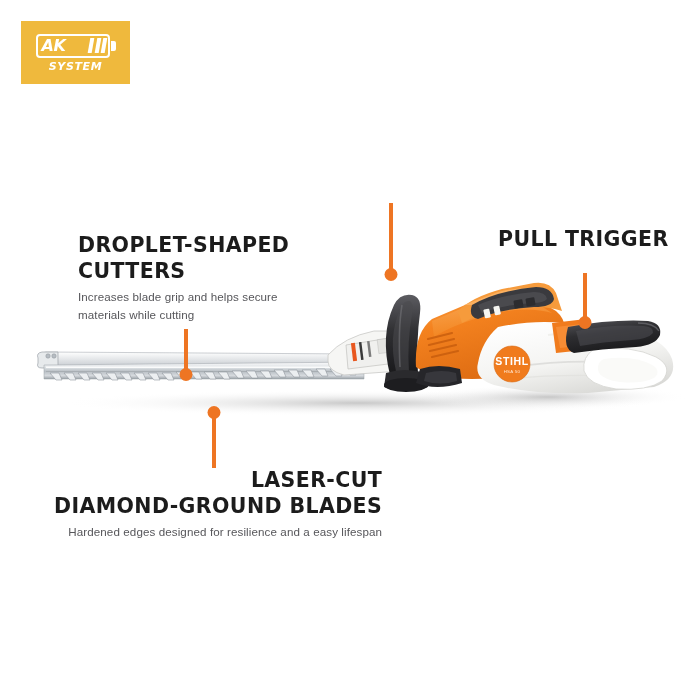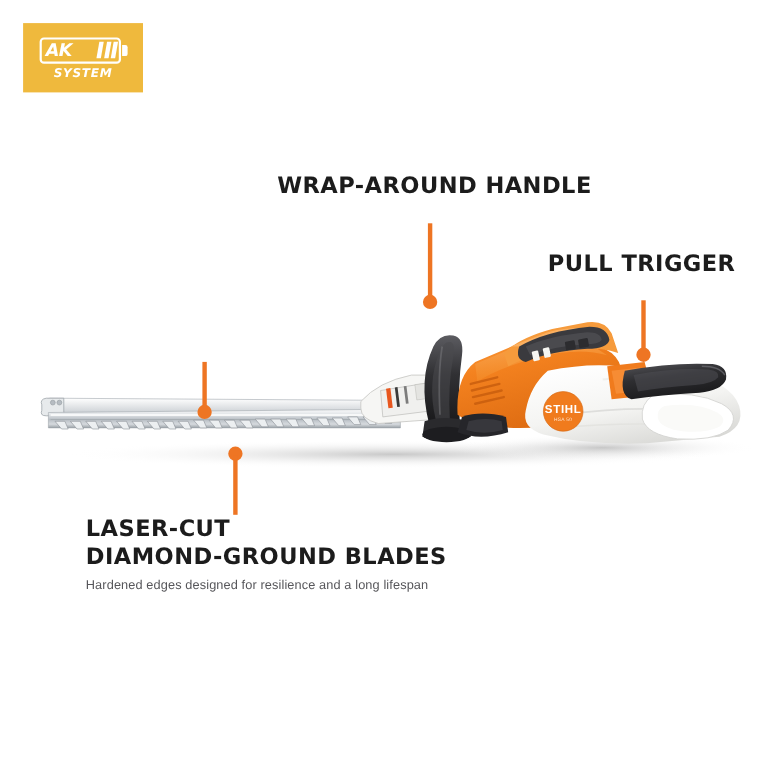--- a/index.html
+++ b/index.html
@@ -119,21 +119,21 @@
     font-size: 11.6px;
     line-height: 18px;
     letter-spacing: 0.1px;
     color: #56565a;
     white-space: pre-line;
   }
 
   #callout-wrap     { left: 252px; top: 155px; text-align: left; }
   #callout-trigger  { left: 498px; top: 226px; text-align: center; }
   #callout-droplet  { left: 78px;  top: 232px; text-align: left; }
-  #callout-blades   { left: 54px;  top: 467px; text-align: left; margin-left: 24px; }
+  #callout-blades   { left: 54px;  top: 467px; text-align: right; }
 
   
   .pointer { position: absolute; }
   .pointer .stem {
     position: absolute;
     width: 4px;
     background: #EE7523;
     left: 50%;
     transform: translateX(-50%);
   }
@@ -164,21 +164,21 @@
 
   
   #ptr-blades { left: 207px; top: 406px; width: 14px; height: 62px; }
   #ptr-blades .dot  { top: 0; }
   #ptr-blades .stem { top: 8px; height: 54px; }
 
   
   #product {
     position: absolute;
     left: 28px;
-    top: 285px;
+    top: 275px;
     width: 660px;
     height: 145px;
   }
 </style>
 </head>
 <body>
 
 <div id="stage">
 
   <div class="logo-badge">
@@ -377,27 +377,32 @@
     <div class="stem"></div>
     <div class="dot"></div>
   </div>
 
   <div class="pointer" id="ptr-blades">
     <div class="dot"></div>
     <div class="stem"></div>
   </div>
 
   <div class="callout" id="callout-wrap">
-    <div class="title">WRAP-AROUND HANDLE</div>
   </div>
 
   <div class="callout" id="callout-trigger">
     <div class="title">PULL TRIGGER</div>
   </div>
 
+  <div class="callout" id="callout-droplet">
+    <div class="title">DROPLET-SHAPED
+CUTTERS</div>
+    <div class="subtitle">Increases blade grip and helps secure
+materials while cutting</div>
+  </div>
 
   <div class="callout" id="callout-blades">
     <div class="title">LASER-CUT
 DIAMOND-GROUND BLADES</div>
-    <div class="subtitle">Hardened edges designed for resilience and a long lifespan</div>
+    <div class="subtitle">Hardened edges designed for resilience and a easy lifespan</div>
   </div>
 
 </div>
 
 </body></html>

